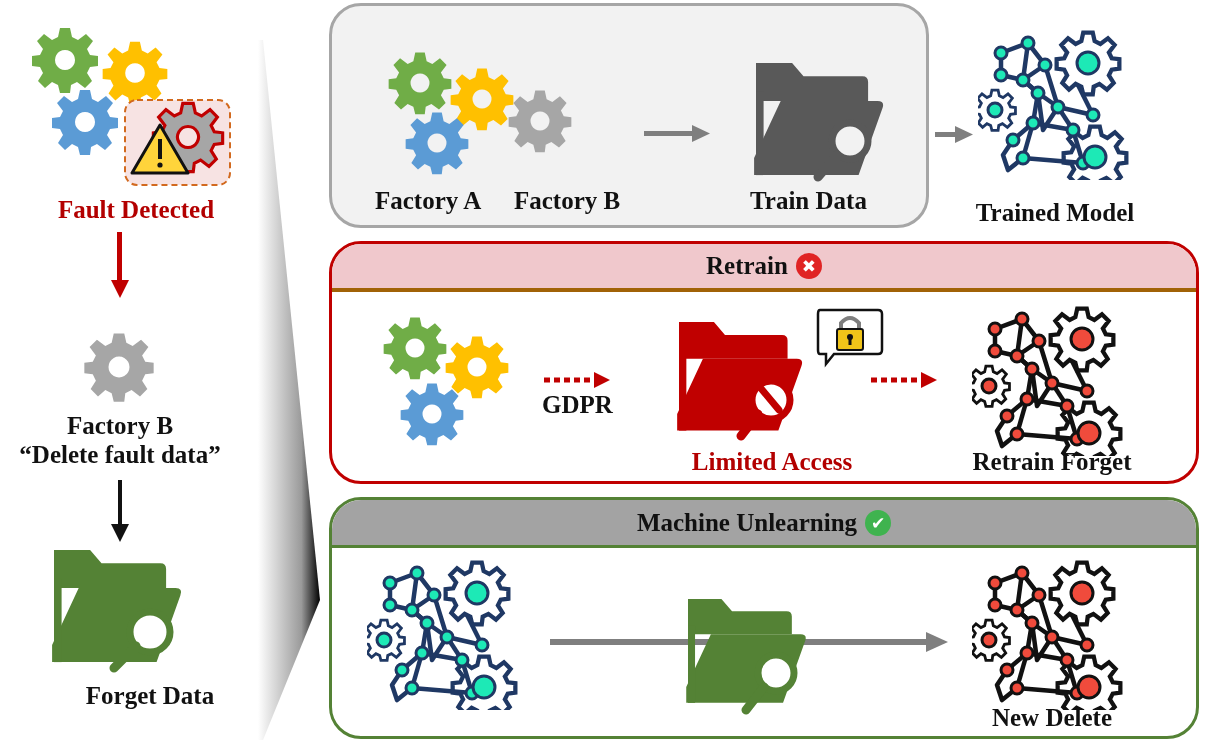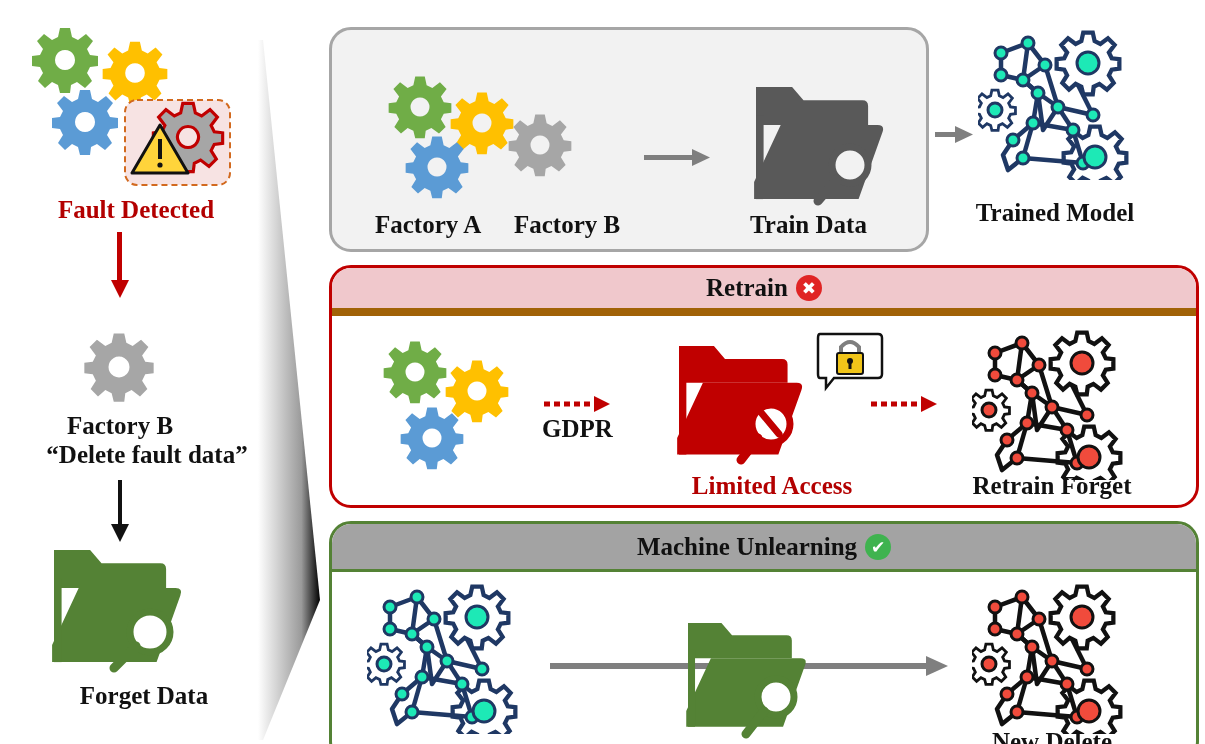--- a/index.html
+++ b/index.html
@@ -1,25 +1,25 @@
 <!DOCTYPE html>
 <html><head>
 <meta charset="utf-8">
 <style>
   html,body{margin:0;padding:0;background:#ffffff;}
   body{width:1205px;height:744px;position:relative;overflow:hidden;font-family:"Liberation Serif","DejaVu Serif",serif;}
   .abs{position:absolute;}
   .lbl{position:absolute;font-weight:bold;font-size:25px;color:#111;white-space:nowrap;text-align:center;line-height:1;}
   .red{color:#b30000;}
-  .panel{position:absolute;border-radius:22px;box-sizing:border-box;margin-top:24px;}
+  .panel{position:absolute;border-radius:32px;box-sizing:border-box;}
   .p-top{left:329px;top:3px;width:600px;height:225px;background:#f2f2f2;border:3px solid #a6a6a6;}
   .p-retrain{left:329px;top:241px;width:870px;height:243px;background:#fff;border:3px solid #c00000;overflow:hidden;}
   .p-unlearn{left:329px;top:497px;width:870px;height:242px;background:#fff;border:3px solid #548235;overflow:hidden;}
   .hdr{position:absolute;left:0;top:0;right:0;height:48px;box-sizing:border-box;display:flex;align-items:center;justify-content:center;}
-  .hdr-r{background:#f0c8cc;border-bottom:8px solid #a16207;}
+  .hdr-r{background:#f0c8cc;border-bottom:4px solid #a16207;}
   .hdr-g{background:#a3a3a3;border-bottom:3px solid #548235;}
   .hdr span.t{font-weight:bold;font-size:25px;color:#111;}
   .badge{width:26px;height:26px;border-radius:50%;margin-left:8px;display:inline-flex;align-items:center;justify-content:center;color:#fff;font-family:"DejaVu Sans",sans-serif;font-weight:bold;font-size:17px;}
   .shadow{position:absolute;left:258px;top:40px;width:70px;height:700px;}
 </style>
 </head>
 <body>
 
 <svg width="0" height="0" style="position:absolute">
   <defs>
@@ -75,35 +75,35 @@
 
 <svg class="abs" style="left:110px;top:232px" width="20" height="68">
   <rect x="7" y="0" width="5" height="50" fill="#c00000"></rect>
   <path d="M1,48 L19,48 L10,66 Z" fill="#c00000"></path>
 </svg>
 
 <svg class="abs" style="left:82px;top:330px" width="75" height="75">
   <use href="#gear" transform="translate(37,37) scale(1.05)" fill="#a6a6a6"></use>
 </svg>
 <div class="lbl" style="left:0;width:240px;top:413px;">Factory B</div>
-<div class="lbl" style="left:0;width:240px;top:442px;margin-left:27px;">“Delete fault data”</div>
+<div class="lbl" style="left:0;width:240px;top:442px;">“Delete fault data”</div>
 
 <svg class="abs" style="left:110px;top:480px" width="20" height="65">
   <rect x="8" y="0" width="4" height="46" fill="#111"></rect>
   <path d="M1,44 L19,44 L10,62 Z" fill="#111"></path>
 </svg>
 
 <svg class="abs" style="left:50px;top:548px" width="140" height="125">
   <g fill="#548235" transform="translate(4,2) scale(0.95)">
       <use href="#folder"></use>
     </g>
   <circle cx="100" cy="84" r="20" fill="#fff" stroke="#548235" stroke-width="7"></circle>
   <path d="M86,98 L64,120" stroke="#548235" stroke-width="9" stroke-linecap="round"></path>
 </svg>
-<div class="lbl" style="left:0;width:240px;top:683px;padding-left:24px;">Forget Data</div>
+<div class="lbl" style="left:6px;width:240px;top:683px;padding-left:24px;">Forget Data</div>
 
 <svg class="shadow" viewBox="0 0 70 700" preserveAspectRatio="none">
   <defs>
     <linearGradient id="sg" x1="0" x2="1" y1="0" y2="0">
       <stop offset="0" stop-color="#fff"></stop>
       <stop offset="0.7" stop-color="#9a9a9a"></stop>
       <stop offset="1" stop-color="#000"></stop>
     </linearGradient>
   </defs>
   <path d="M0,0 L5,0 L62,560 L5,700 L0,700 Z" fill="url(#sg)"></path>

